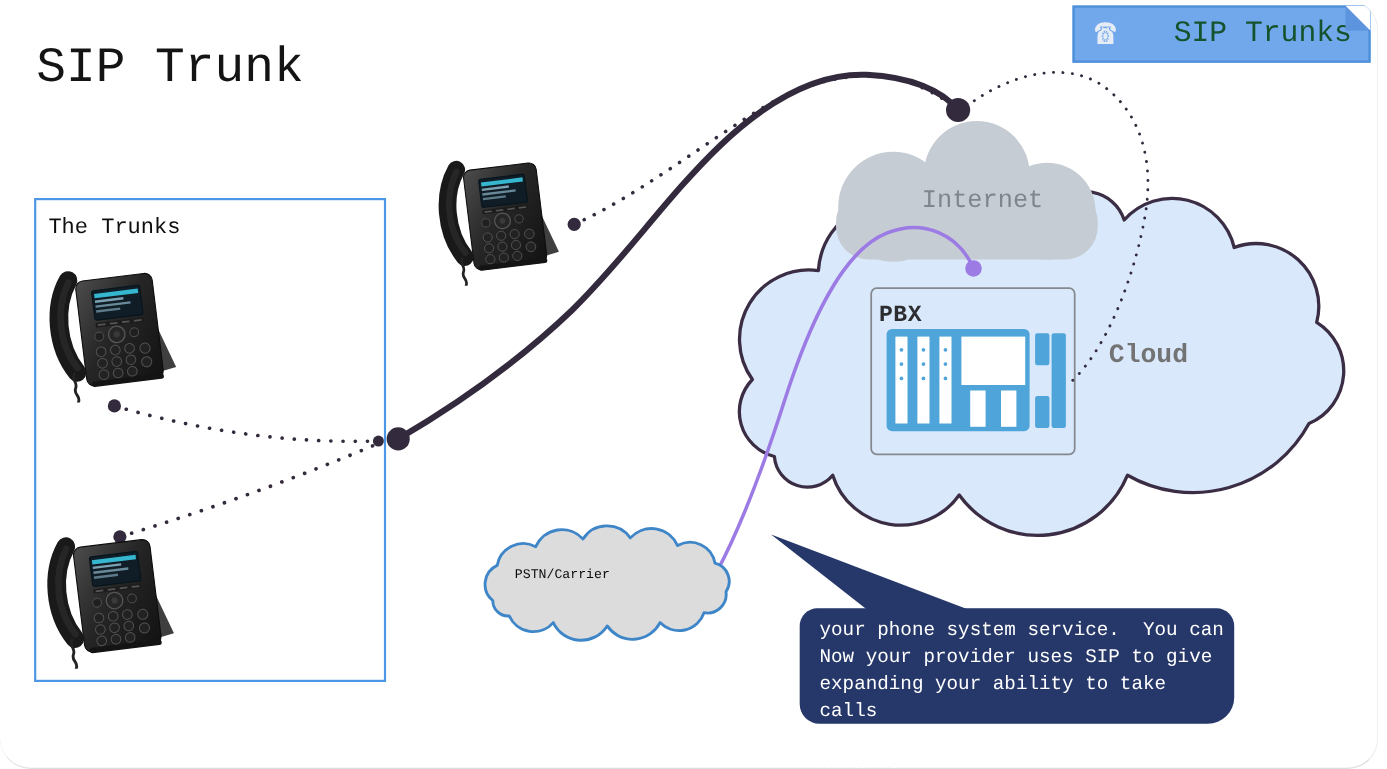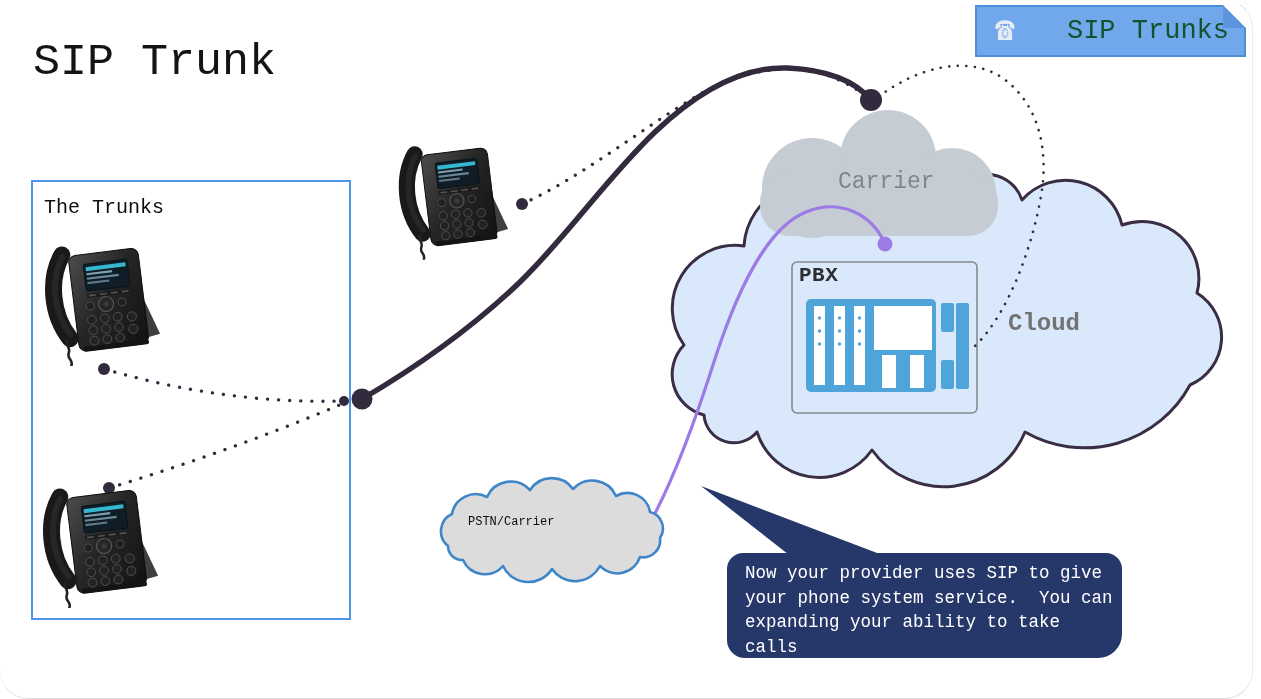--- a/index.html
+++ b/index.html
@@ -8,21 +8,21 @@
     font-family:Liberation Mono, monospace;overflow:hidden;box-sizing:border-box;
     border-bottom:1px solid #dadada;border-right:1px solid #ededed;border-radius:28px;
   }
   .abs{position:absolute;}
   .page-title{left:33px;top:38px;font-size:45px;font-weight:400;color:#141414;line-height:1.1;}
   .office-box{left:31px;top:180px;width:320px;height:440px;border:2px solid #4C96E5;background:#ffffff;box-sizing:border-box;}
   .office-label{left:44px;top:196px;font-size:20px;color:#0e0e0e;}
   .internet-label{left:838px;top:169px;font-size:23px;color:#7F858D;}
   .cloud-label{left:1008px;top:310px;font-size:24px;font-weight:700;color:#737373;}
   .pstn-label{left:468px;top:515px;font-size:12px;color:#0b0b0b;}
-  .pbx-label{left:799px;top:264px;font-size:21px;font-weight:700;color:#2d2d31;letter-spacing:.5px;}
+  .pbx-label{left:799px;top:276px;font-size:21px;font-weight:700;color:#2d2d31;letter-spacing:.5px;}
   .art{left:0;top:0;width:1261px;height:699px;}
   .badge{
     left:975px;top:5px;width:271px;height:52px;background:#71A7EB;border:2px solid #4C8FD8;
     box-sizing:border-box;display:flex;align-items:center;
   }
   .badge-icon{margin-left:18px;font-size:33px;color:#E6ECF5;line-height:1;}
   .badge-label{margin-left:auto;margin-right:15px;font-size:27px;color:#14532d;}
   .badge-fold{position:absolute;top:-2px;right:-2px;width:23px;height:23px;}
   .bubble{
     left:727px;top:553px;width:395px;height:105px;box-sizing:border-box;
@@ -155,34 +155,34 @@
 
     <polygon points="701,486 793,558 885,556" fill="#263769"></polygon>
 
     <use href="#deskphone" xlink:href="#deskphone" x="0" y="0" width="132" height="126" transform="translate(40,240)"></use>
     <use href="#deskphone" xlink:href="#deskphone" x="0" y="0" width="132" height="126" transform="translate(38,482)"></use>
     <use href="#deskphone" xlink:href="#deskphone" x="0" y="0" width="132" height="126" transform="translate(394,140) scale(0.95)"></use>
   </svg>
 
   <div class="abs page-title">SIP Trunk</div>
   <div class="abs office-label">The Trunks</div>
-  <div class="abs internet-label">Carrier</div>
+  <div class="abs internet-label">Internet</div>
   <div class="abs cloud-label">Cloud</div>
   <div class="abs pstn-label">PSTN/Carrier</div>
   <div class="abs pbx-label">PBX</div>
 
   <div class="abs badge">
     <span class="badge-icon">☎</span>
     <span class="badge-label">SIP Trunks</span>
     <svg class="badge-fold" viewBox="0 0 23 23">
       <polygon points="0,0 23,23 0,23" fill="#5C94DE"></polygon>
       <polygon points="0,0 23,0 23,23" fill="#ffffff"></polygon>
     </svg>
   </div>
 
   <div class="abs bubble">
+    <div>your phone system service.  You can</div>
     <div>Now your provider uses SIP to give</div>
-    <div>your phone system service.  You can</div>
     <div>expanding your ability to take calls</div>
     <div>even have MULTIPLE providers, greatly</div>
   </div>
 
 </div>
 
 </body></html>

